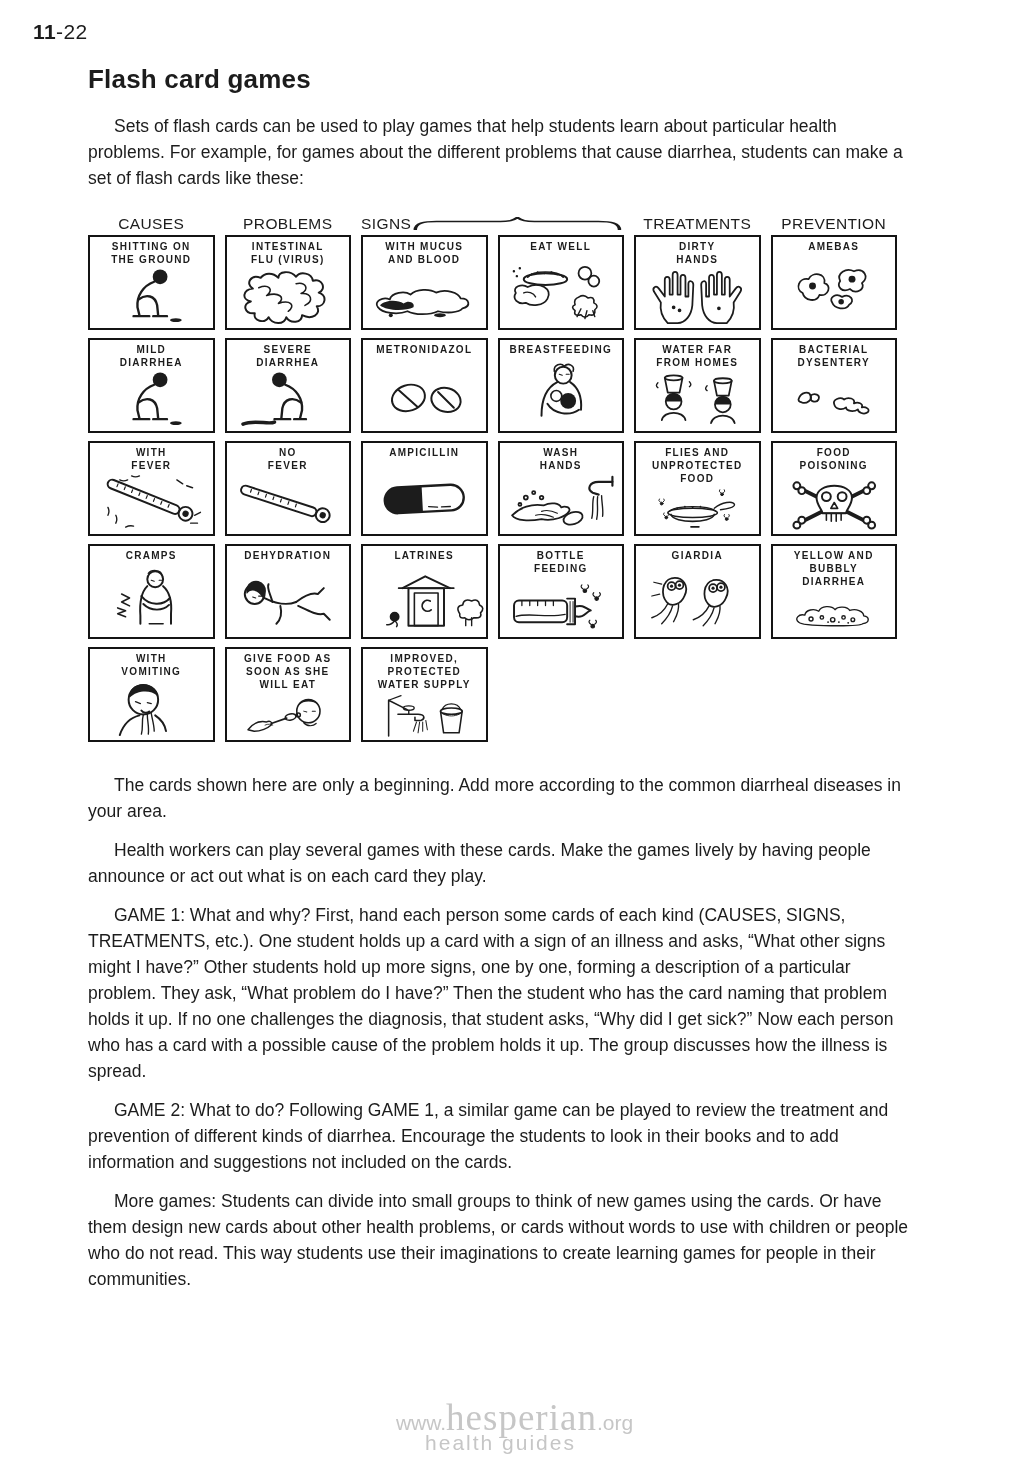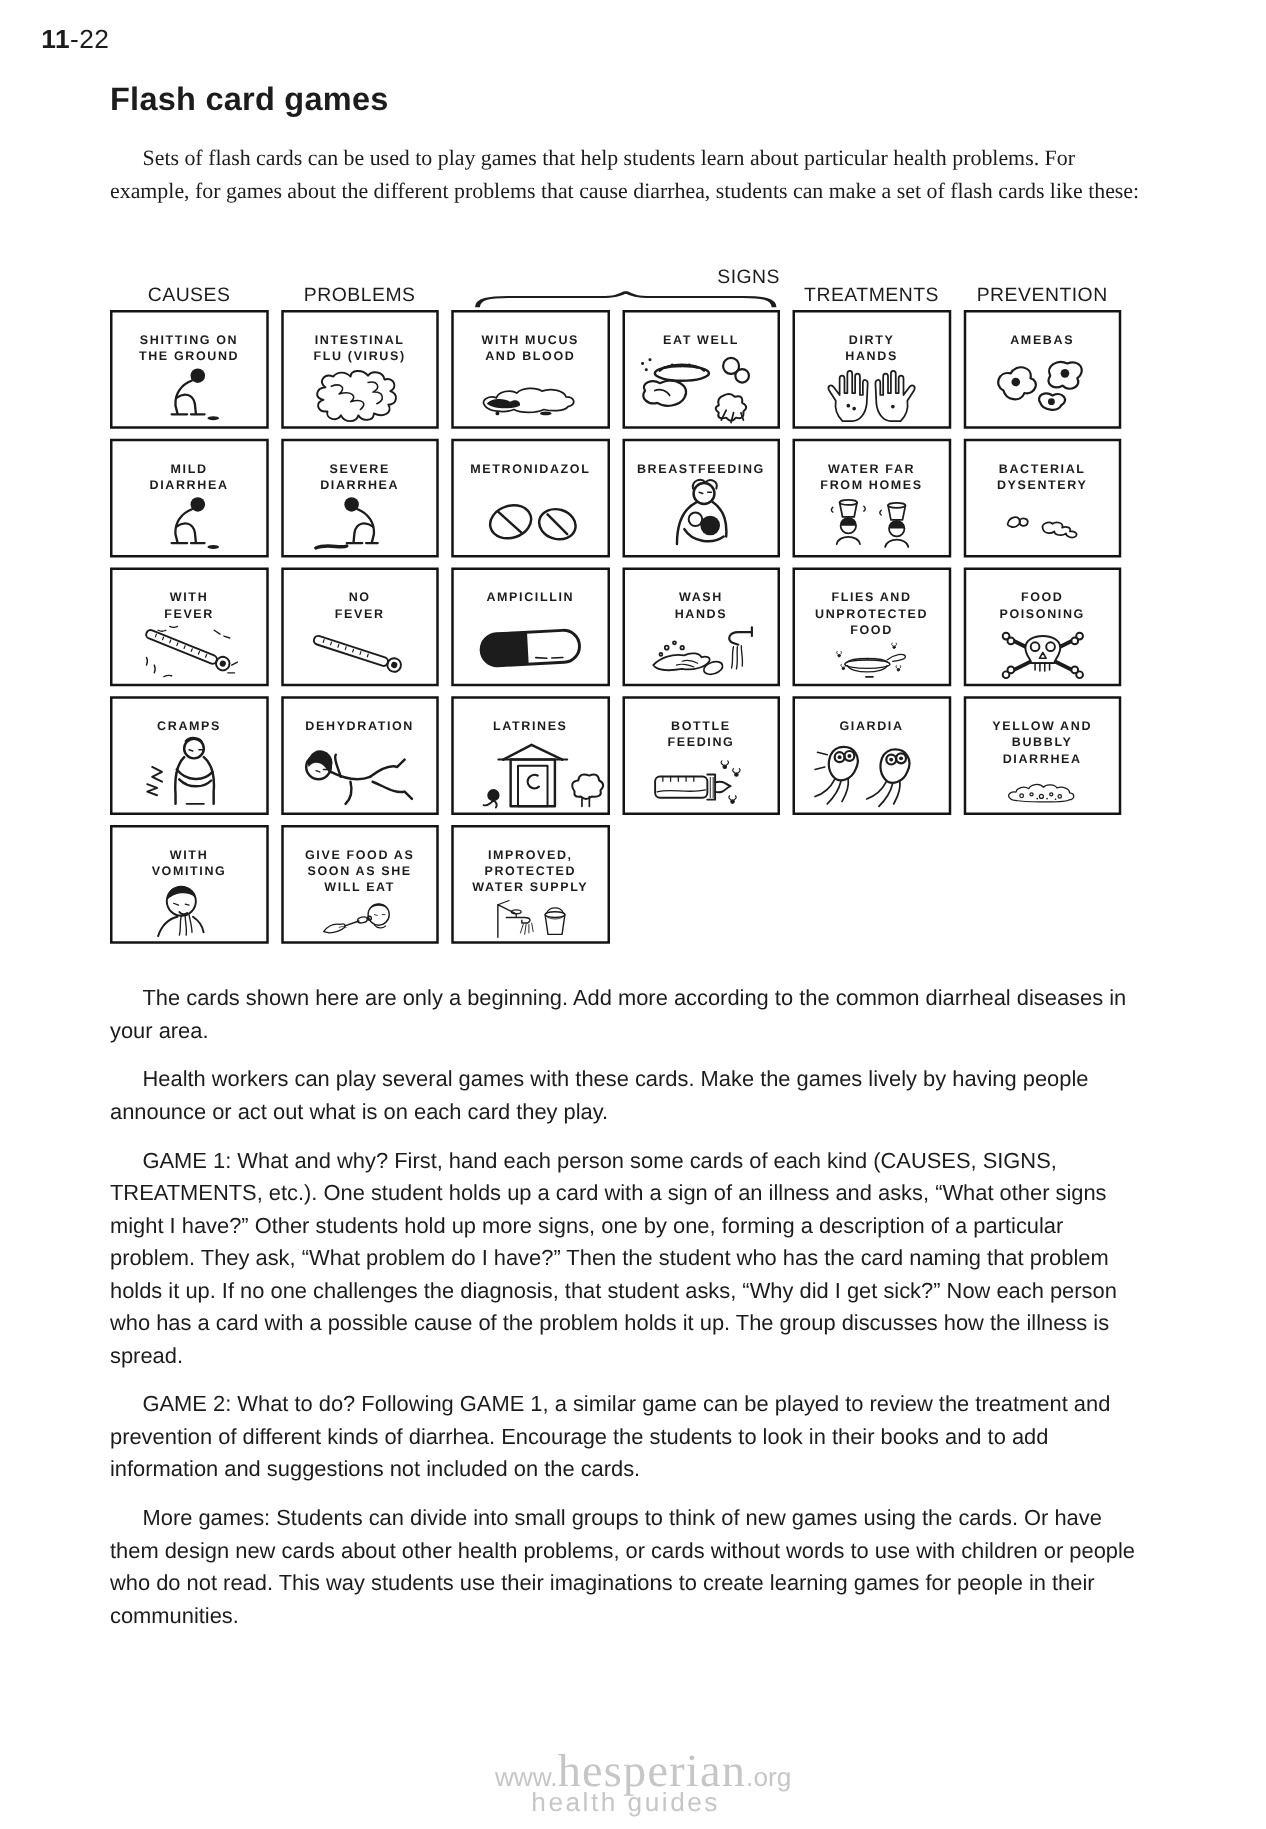--- a/index.html
+++ b/index.html
@@ -2,29 +2,29 @@
 <html><head>
 <meta charset="utf-8">
 <style>
   html,body{margin:0;padding:0;background:#ffffff;}
   .page{width:1013px;height:1463px;position:relative;background:#ffffff;
         font-family:"Liberation Sans",sans-serif;color:#1c1c1c;overflow:hidden;}
   .page-number{position:absolute;top:20px;left:33px;font-size:21px;letter-spacing:.4px;}
   .page-number b{font-weight:700;}
   .content{padding:0 100px 0 88px;}
   h1.title{margin:64px 0 0;font-size:26px;font-weight:700;letter-spacing:.2px;}
-  p.intro{margin:18px 0 16px;font-size:17.5px;line-height:26px;text-indent:26px;font-family:Liberation Serif, serif;}
+  p.intro{margin:18px 0 16px;font-size:17.5px;line-height:26px;text-indent:26px;}
   .headers{display:grid;grid-template-columns:repeat(6,1fr);column-gap:10px;
            margin:24px 16px 0 0;font-size:15.5px;letter-spacing:.4px;text-align:center;}
   .hdr{align-self:end;text-align:center;}
-  .hdr-signs{grid-column:3/5;display:flex;flex-direction:column;align-items:flex-end;margin-top:24px;}
+  .hdr-signs{grid-column:3/5;display:flex;align-items:flex-start;}
   .brace{width:94%;height:13px;margin-top:2px;}
   .card-grid{display:grid;grid-template-columns:repeat(6,1fr);gap:8px 10px;margin:2px 16px 0 0;}
   .card{border:2px solid #141414;height:95px;box-sizing:border-box;background:#fff;
-        display:flex;flex-direction:column;align-items:center;padding:16px 2px 1px;}
+        display:flex;flex-direction:column;align-items:center;padding:3px 2px 1px;}
   .card-label{font-size:10px;font-weight:700;letter-spacing:1.3px;line-height:1.3;
               text-align:center;white-space:pre-line;}
   .card-art{flex:1;width:100%;min-height:0;display:flex;align-items:center;justify-content:center;}
   .card-art svg{width:100%;height:100%;}
   .card-art svg *{stroke-linecap:round;stroke-linejoin:round;}
   .text-block p{margin:13px 0 0;font-size:17.5px;line-height:26px;text-indent:26px;}
   .text-block p.first{margin-top:30px;}
   b.lead{font-weight:400;}
   .watermark{position:absolute;left:16px;right:0;bottom:10px;text-align:center;
              color:#c6c6c6;line-height:1;}

